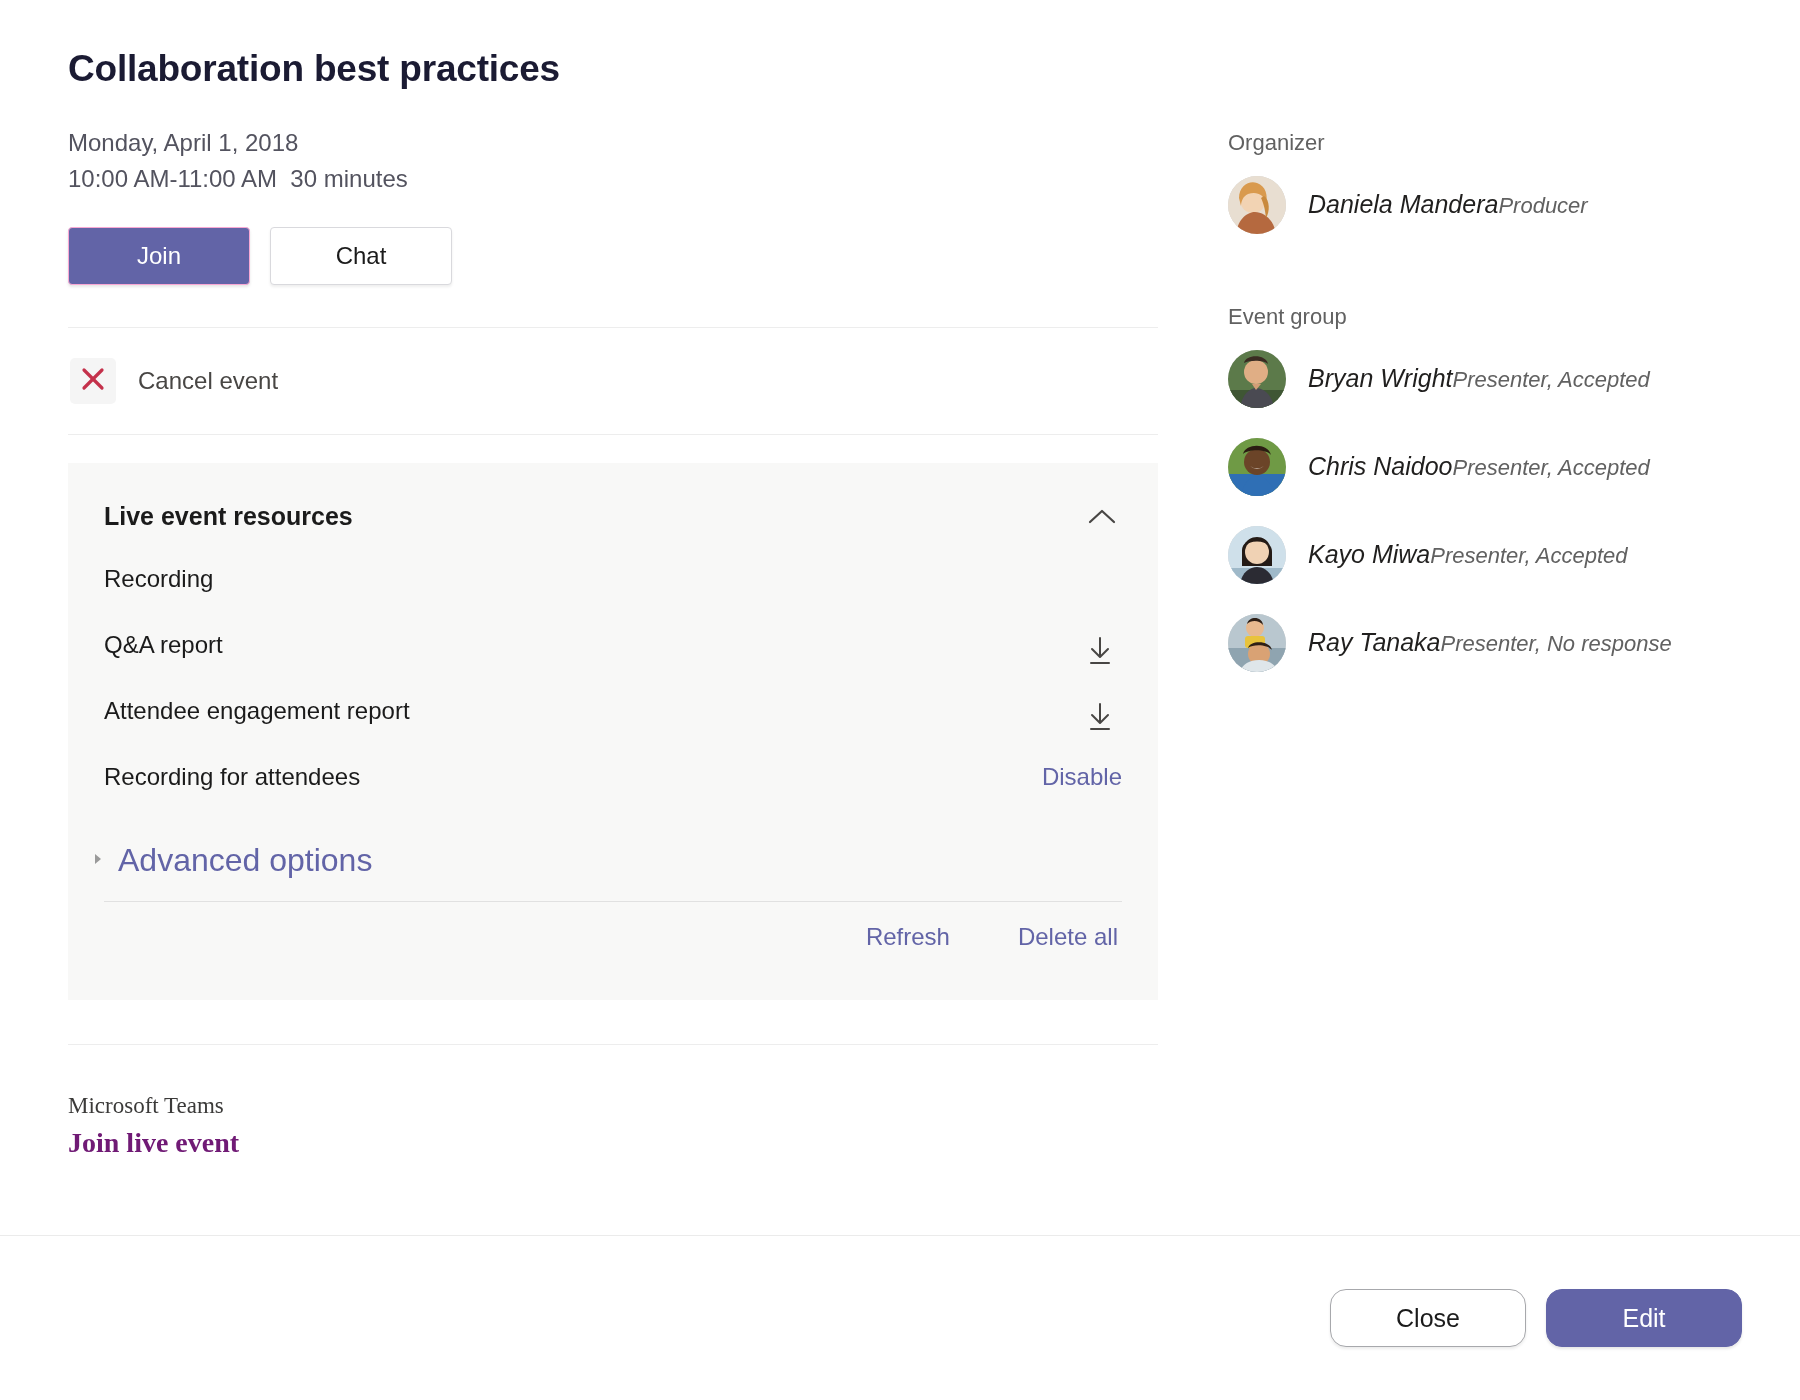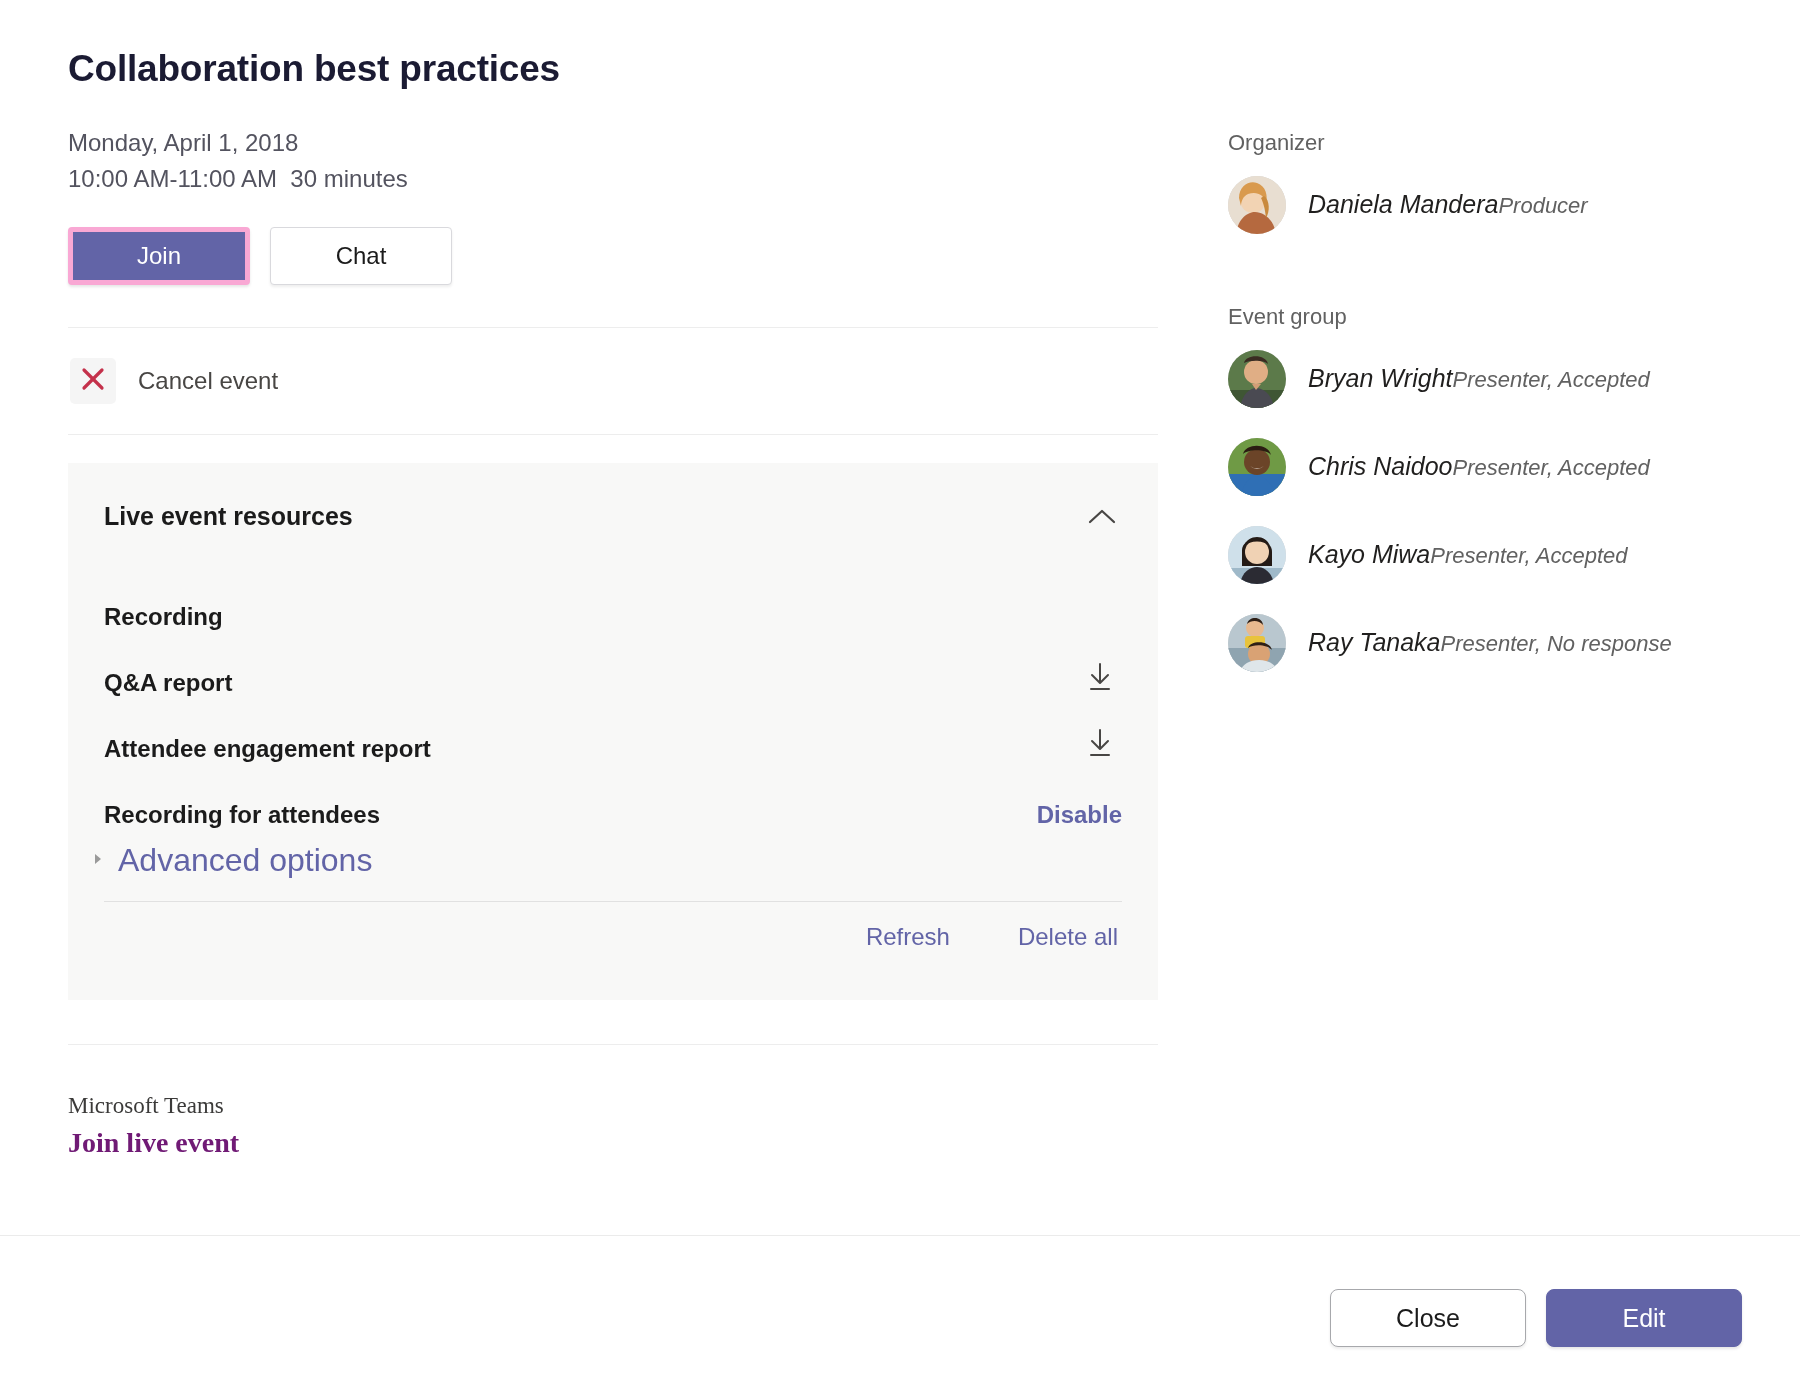--- a/index.html
+++ b/index.html
@@ -79,21 +79,21 @@
     display: inline-flex;
     align-items: center;
     justify-content: center;
     box-sizing: border-box;
     cursor: pointer;
     padding: 0 18px;
   }
   .btn-primary {
     background: #6264a7;
     color: #ffffff;
-    border: 5px solid #f9a8d4;
+    border: 1px solid #f9a8d4;
     box-shadow: 0 2px 3px rgba(0,0,0,0.10);
   }
   .btn-secondary {
     background: #ffffff;
     color: #1b1b1b;
     border: 1px solid #d9d9dd;
     box-shadow: 0 2px 3px rgba(0,0,0,0.07);
     min-width: 182px;
   }
 
@@ -149,24 +149,23 @@
   .chevron-btn {
     width: 40px;
     height: 40px;
     display: flex;
     align-items: center;
     justify-content: center;
     cursor: pointer;
   }
   .res-row {
     display: flex;
-    align-items: flex-end;
+    align-items: flex-start;
     justify-content: space-between;
     height: 66px;
-    font-weight: bold;
   }
   .res-label {
     font-size: 24px;
     color: #1b1b1b;
   }
   .res-action-link {
     font-size: 24px;
     color: #6264a7;
     cursor: pointer;
   }
@@ -281,21 +280,21 @@
     justify-content: flex-end;
     padding-right: 58px;
     box-sizing: border-box;
     gap: 20px;
     background: #ffffff;
   }
   .btn-footer {
     font-size: 25px;
     height: 58px;
     min-width: 196px;
-    border-radius: 8px;
+    border-radius: 16px;
     display: inline-flex;
     align-items: center;
     justify-content: center;
     cursor: pointer;
     box-sizing: border-box;
   }
   .btn-close {
     background: #ffffff;
     color: #1b1b1b;
     border: 1px solid #a7a8ac;

